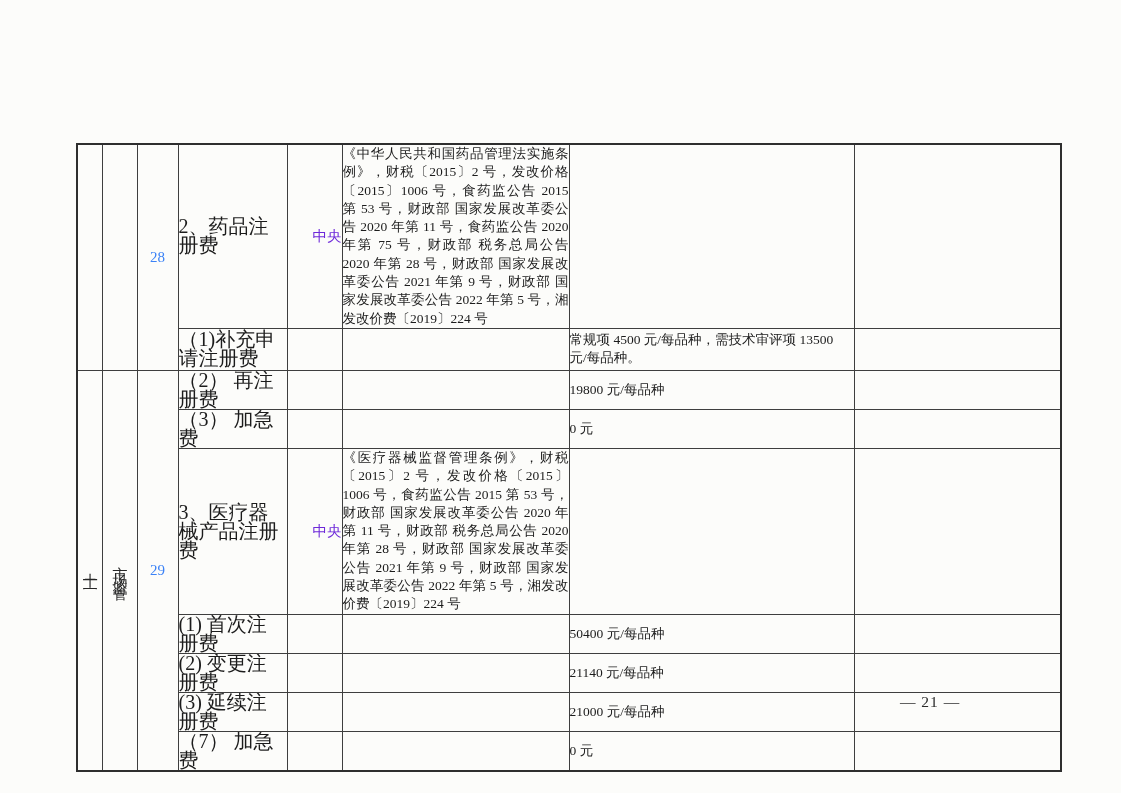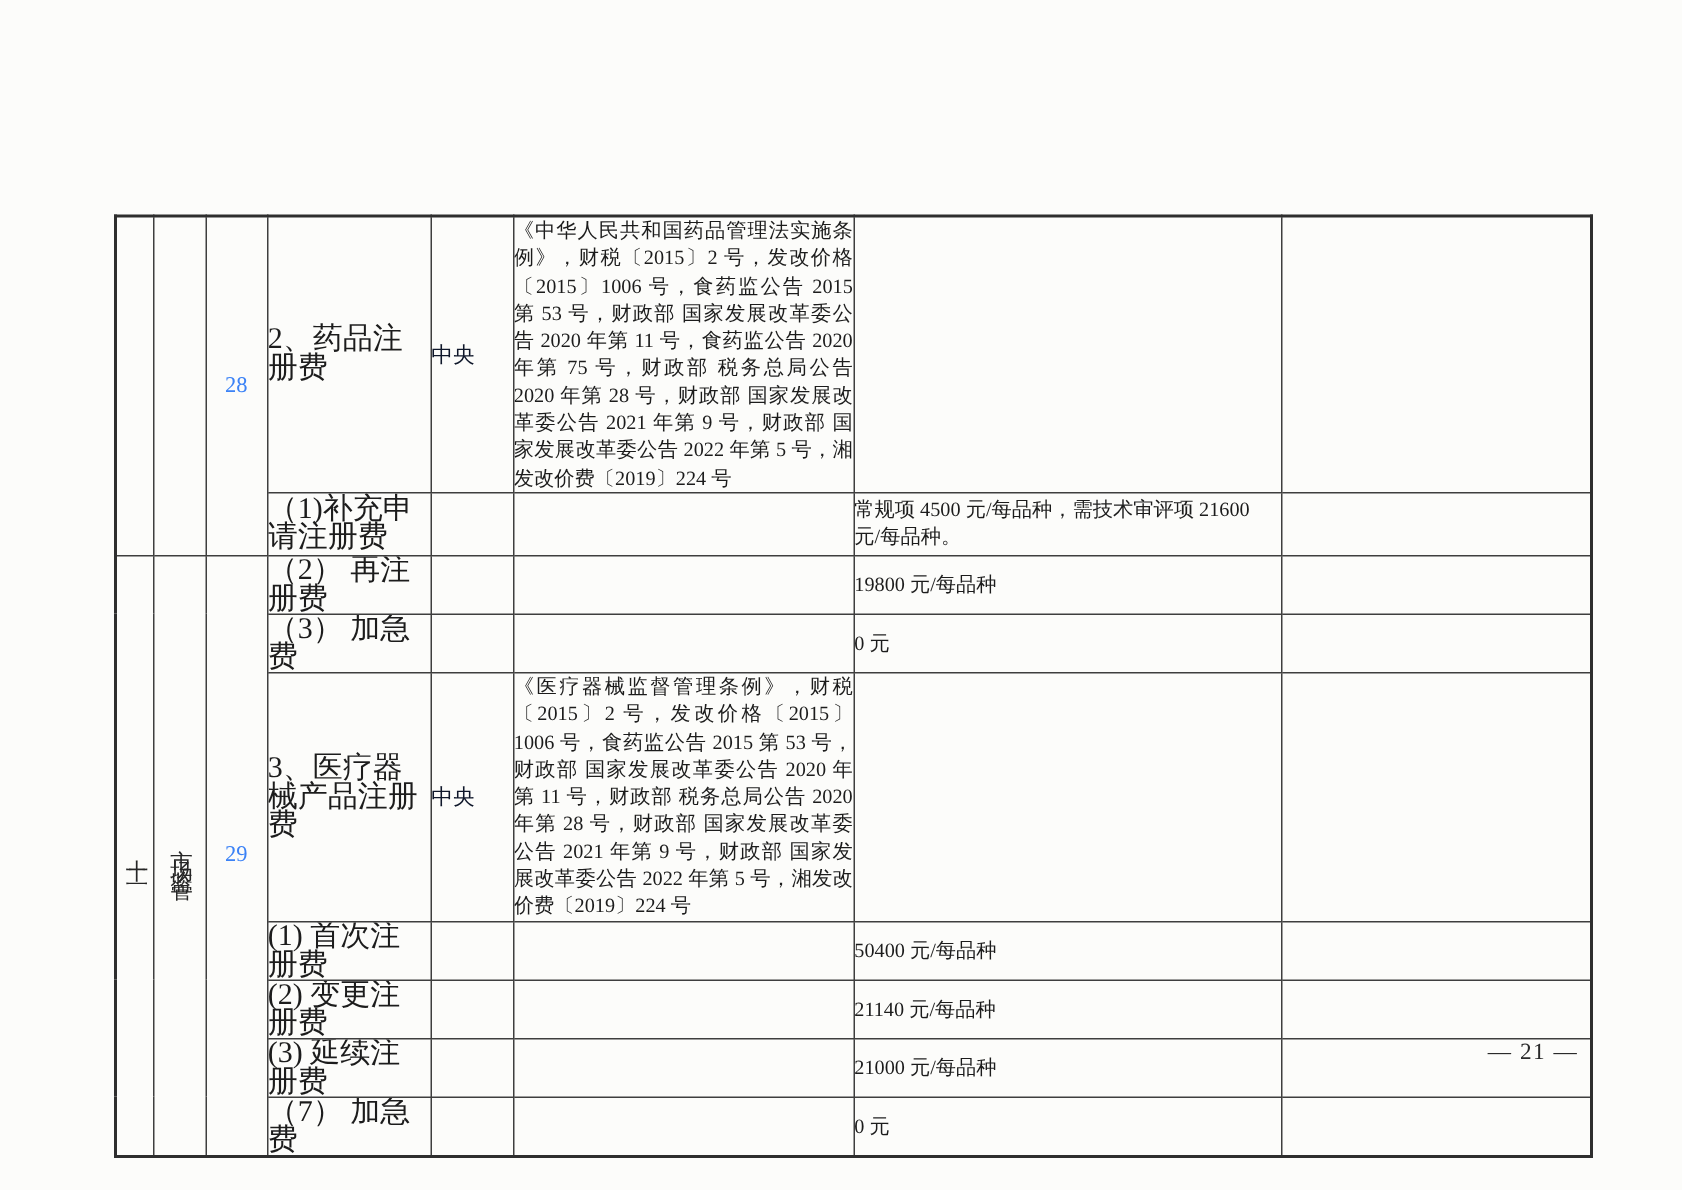--- a/index.html
+++ b/index.html
@@ -57,43 +57,43 @@
     color: #3b82f6;
   }
   td.name-cell {
     font-size: 20px;
     line-height: 19px;
     padding: 2px 4px 2px 9px;
     text-align: left;
     color: #1c1c1c;
   }
   td.level-cell {
-    text-align: left;
+    text-align: right;
     font-size: 14.5px;
-    color: #0f172a;
+    color: #6d28d9;
   }
   td.basis-cell {
     font-size: 13.5px;
     line-height: 18.3px;
     padding: 3px 8px 3px 9px;
     text-align: justify;
     color: #1c1c1c;
   }
   td.standard-cell {
     font-size: 13.5px;
     line-height: 18px;
     padding: 2px 6px 2px 9px;
     text-align: left;
     color: #1c1c1c;
   }
   td.remark-cell { background: transparent; }
 
   .page-num {
     position: absolute;
-    left: 962px; top: 693px;
+    left: 870px; top: 693px;
     width: 120px;
     text-align: center;
     font-size: 15.5px;
     color: #2a2a2a;
     letter-spacing: 1px;
   }
 </style>
 </head>
 <body>
 
@@ -118,21 +118,21 @@
         <td class="name-cell">2、药品注册费</td>
         <td class="level-cell">中央</td>
         <td class="basis-cell">《中华人民共和国药品管理法实施条例》，财税〔2015〕2 号，发改价格〔2015〕1006 号，食药监公告 2015 第 53 号，财政部 国家发展改革委公告 2020 年第 11 号，食药监公告 2020 年第 75 号，财政部 税务总局公告 2020 年第 28 号，财政部 国家发展改革委公告 2021 年第 9 号，财政部 国家发展改革委公告 2022 年第 5 号，湘发改价费〔2019〕224 号</td>
         <td class="standard-cell"></td>
         <td class="remark-cell"></td>
       </tr>
       <tr class="r2">
         <td class="name-cell">（1)补充申请注册费</td>
         <td class="level-cell"></td>
         <td class="basis-cell"></td>
-        <td class="standard-cell">常规项 4500 元/每品种，需技术审评项 21600 元/每品种。</td>
+        <td class="standard-cell">常规项 4500 元/每品种，需技术审评项 13500 元/每品种。</td>
         <td class="remark-cell"></td>
       </tr>
       <tr class="r3">
         <td class="cat-cell" rowspan="7"><span>十二</span></td>
         <td class="dept-cell" rowspan="7"><span>市场监管</span></td>
         <td class="seq-cell" rowspan="7">29</td>
         <td class="name-cell">（2） 再注册费</td>
         <td class="level-cell"></td>
         <td class="basis-cell"></td>
         <td class="standard-cell">19800 元/每品种</td>

